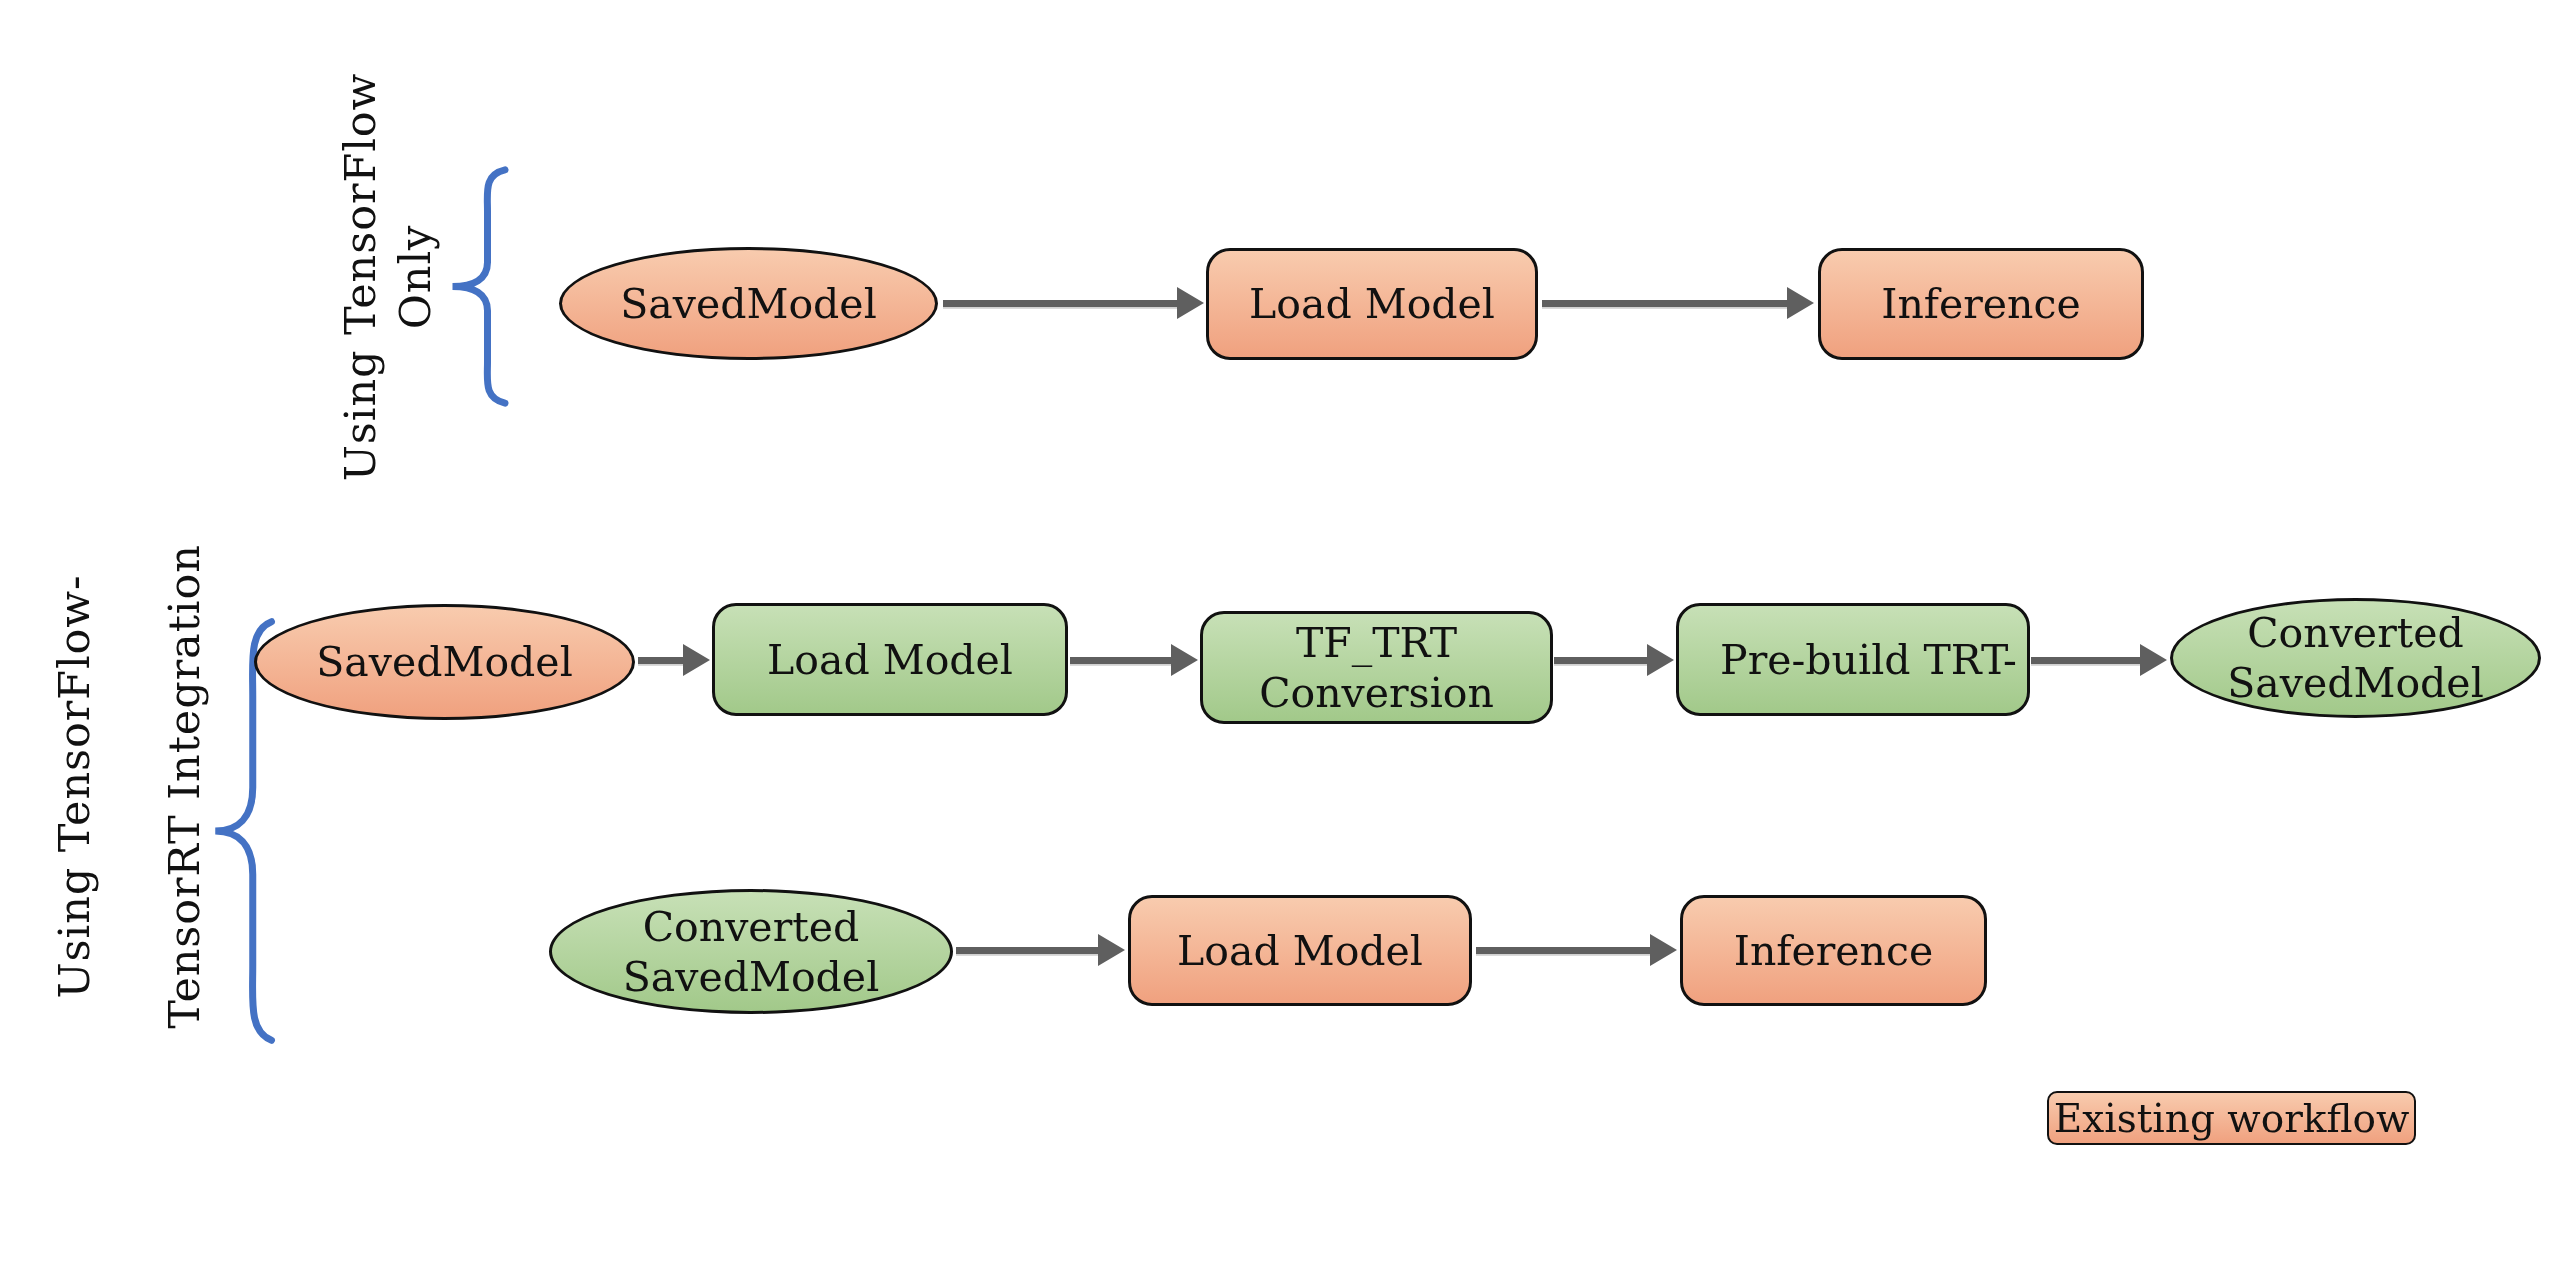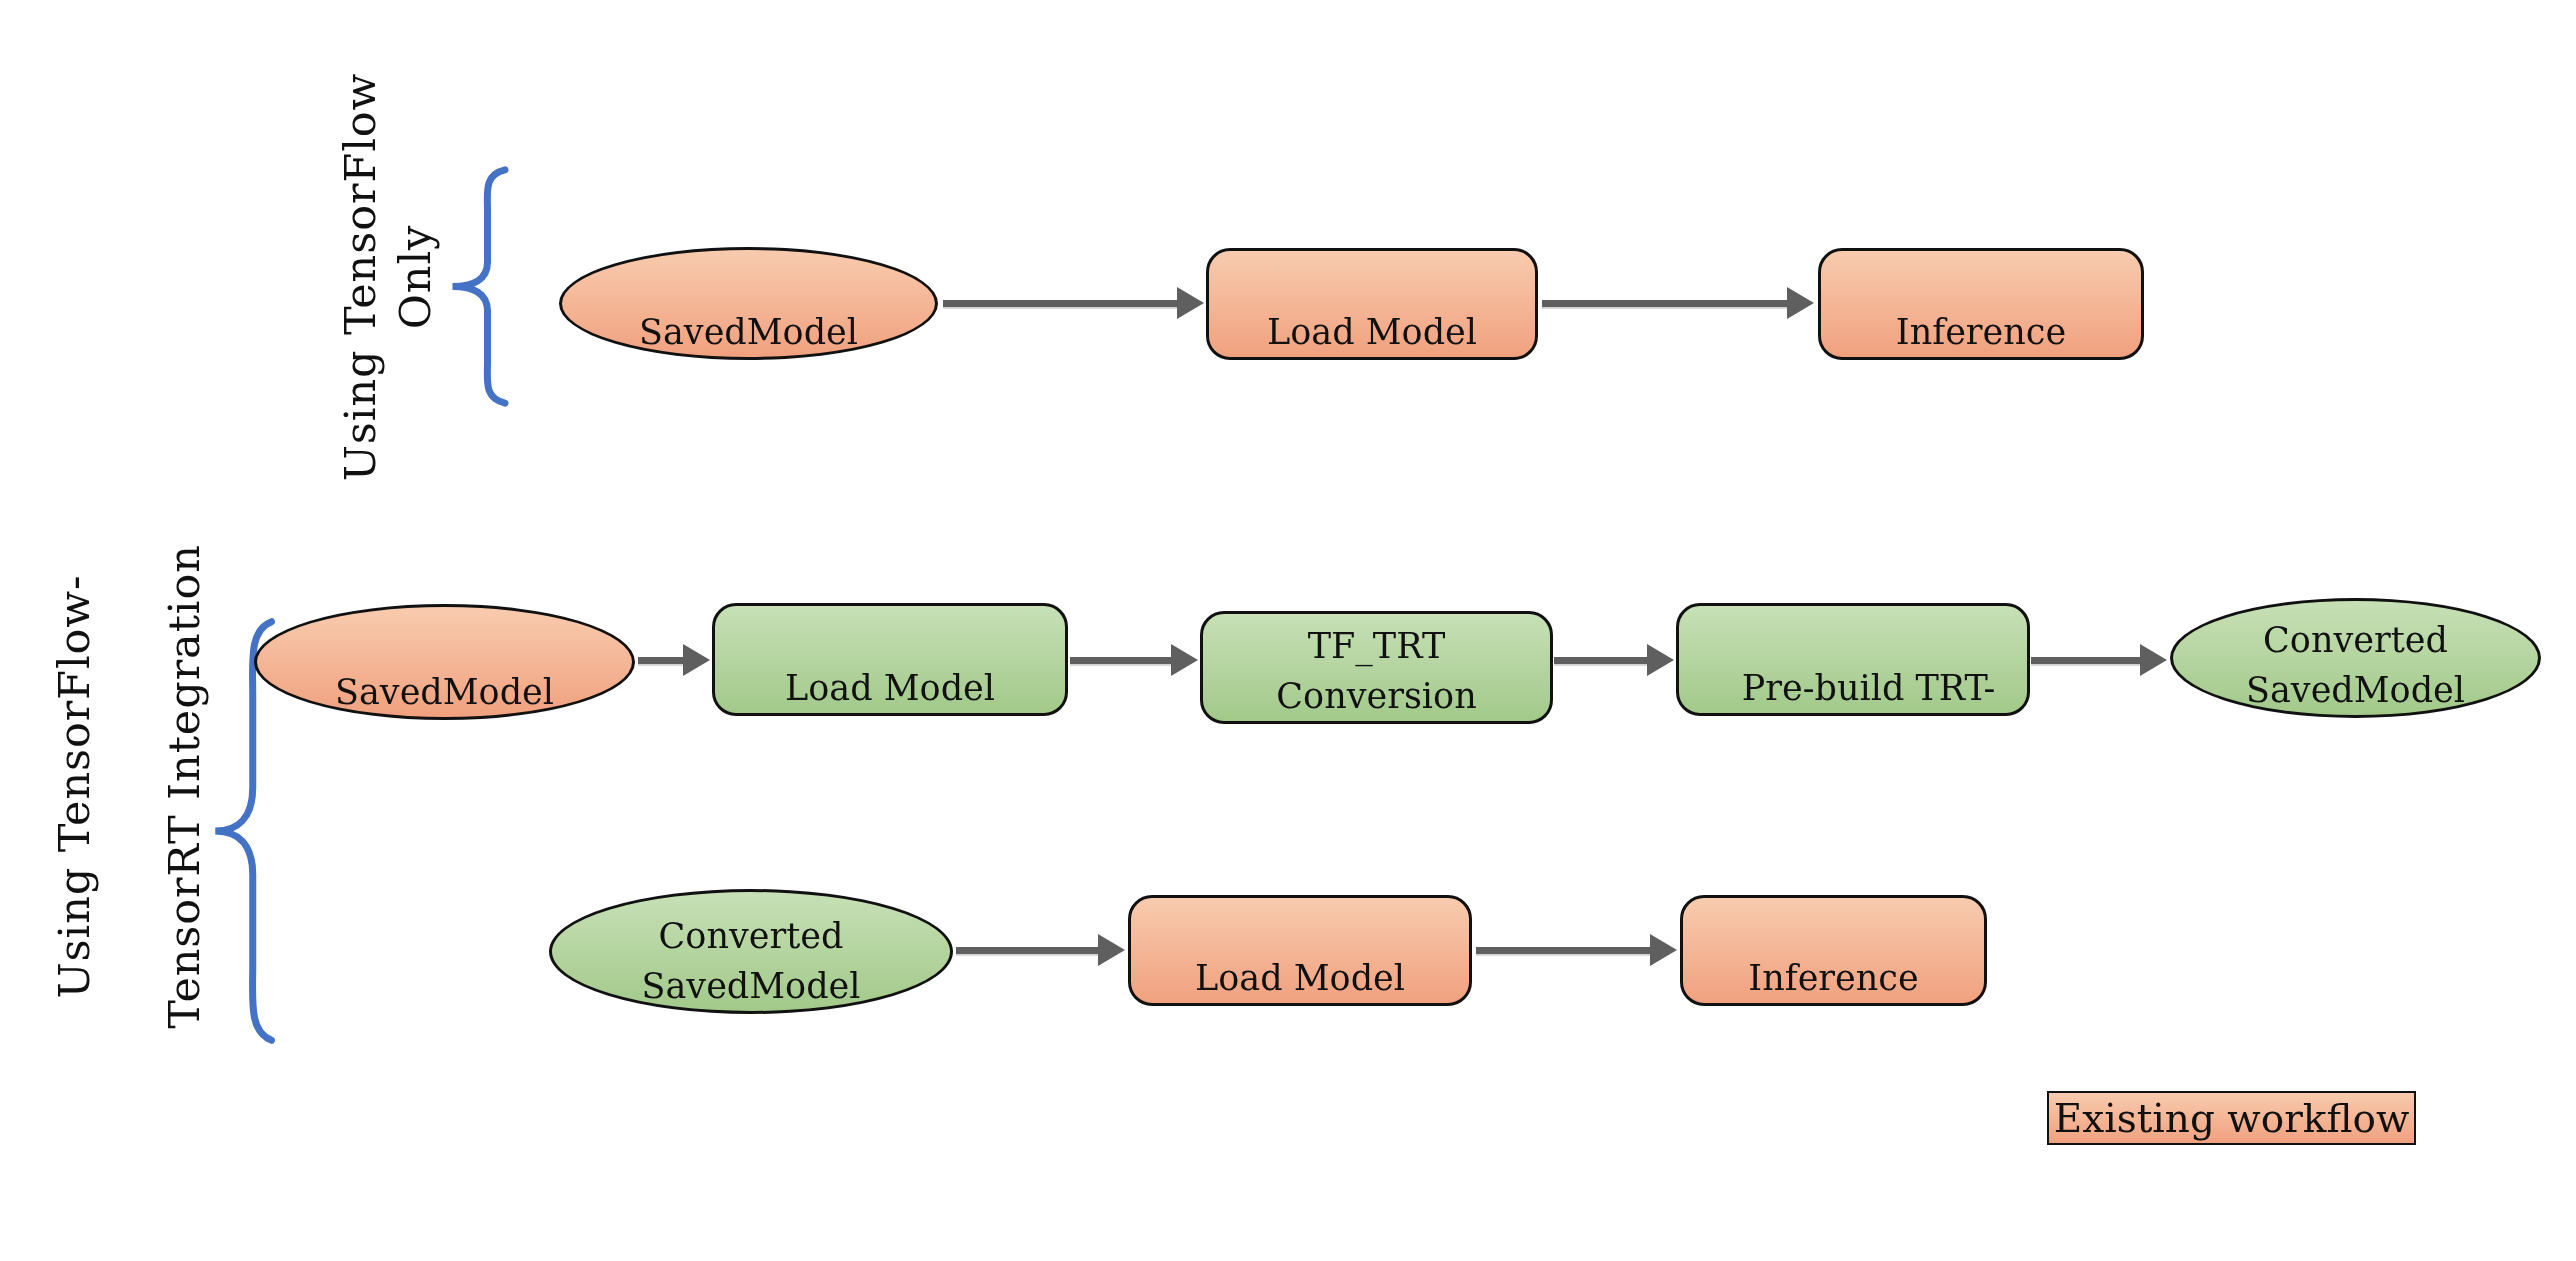--- a/index.html
+++ b/index.html
@@ -30,23 +30,23 @@
     transform:rotate(-90deg);
     white-space:pre-line;
     line-height:55px;
     letter-spacing:0.9px;
   }
   
   .brace{position:absolute;color:var(--brace);}
   
   .node{
     position:absolute;
-    display:flex;flex-direction:column;align-items:center;justify-content:flex-end;
+    display:flex;flex-direction:column;align-items:center;justify-content:center;
     text-align:center;
-    font-size:35px;
+    font-size:41px;
     line-height:50px;
     border:3.6px solid var(--border);
     box-sizing:border-box;
   }
   .node.box{border-radius:24px;}
   .node.ellipse{border-radius:50%;}
   .node.existing{background:linear-gradient(to bottom,var(--existing-top),var(--existing-bottom));}
   .node.additional{background:linear-gradient(to bottom,var(--additional-top),var(--additional-bottom));}
   
   .arrow{position:absolute;height:32px;}
@@ -62,21 +62,21 @@
     border-bottom:16px solid transparent;
   }
   
   .legend-box{
     position:absolute;
     display:flex;align-items:center;justify-content:center;
     font-size:39px;
     border:2.7px solid var(--border);
     box-sizing:border-box;
   }
-  .legend-box.existing{background:linear-gradient(to bottom,var(--existing-top),var(--existing-bottom));}
+  .legend-box.existing{background:linear-gradient(to bottom,var(--existing-top),var(--existing-bottom));border-radius:10px;}
   .legend-box.additional{background:linear-gradient(to bottom,var(--additional-top),var(--additional-bottom));}
   .line{display:block;}
 </style>
 </head>
 <body>
 
 <div class="canvas">
 
   <div class="vlabel" style="left:156px;top:250px;width:464px;height:54px;">Using TensorFlow Only</div>
 

